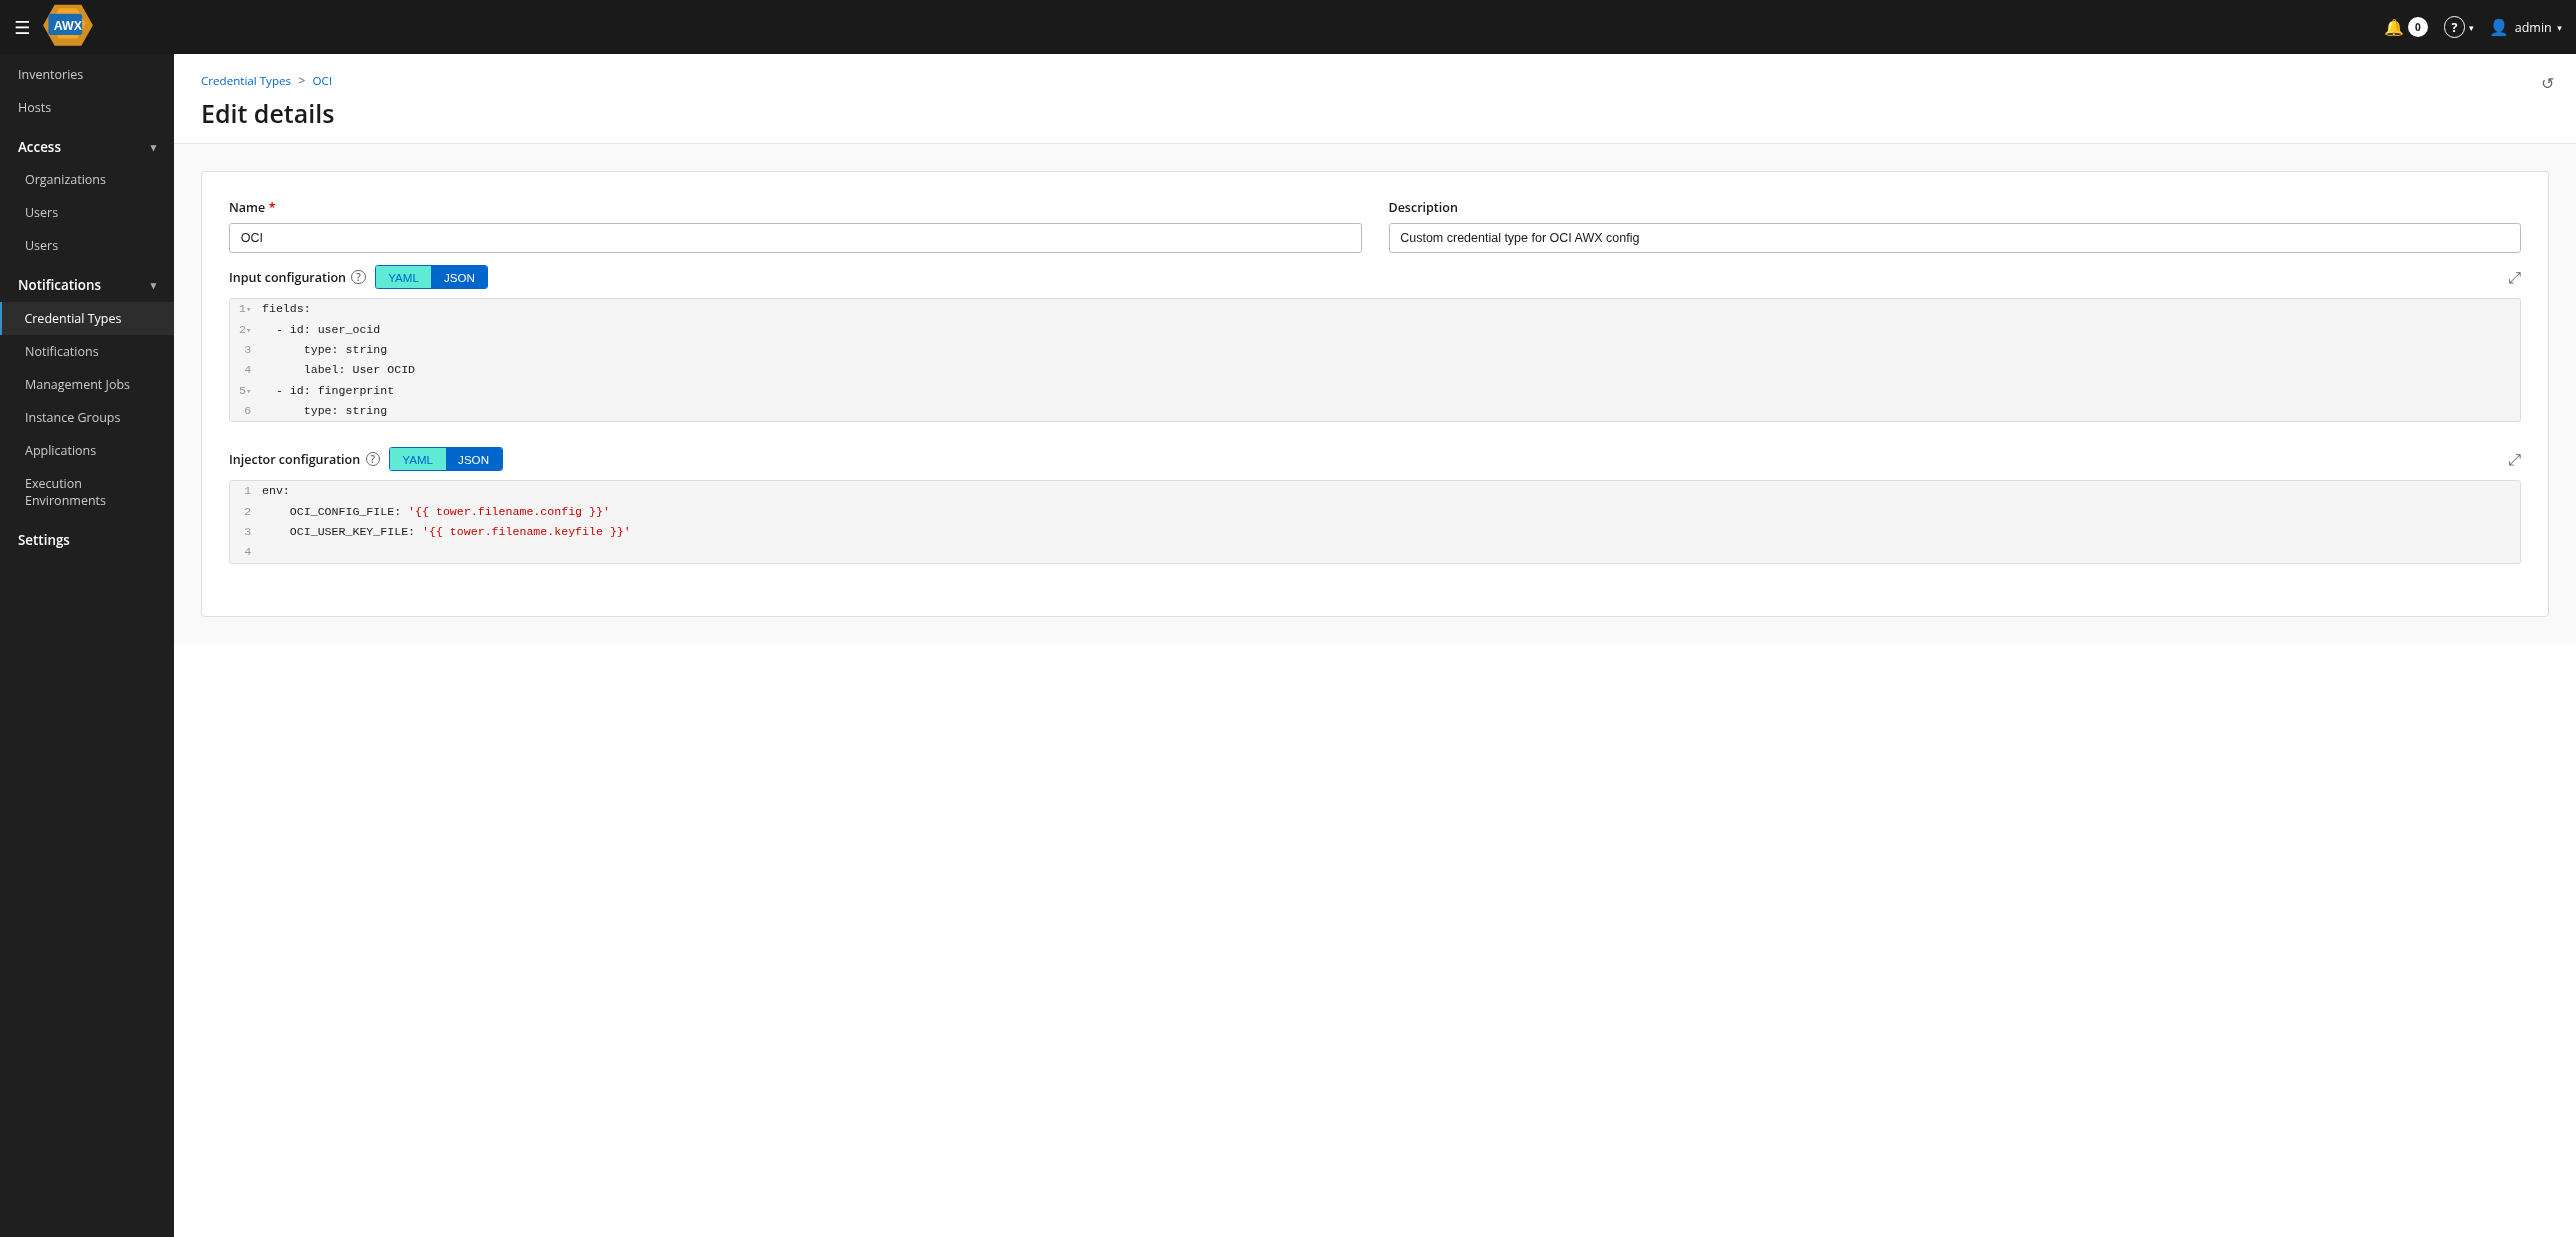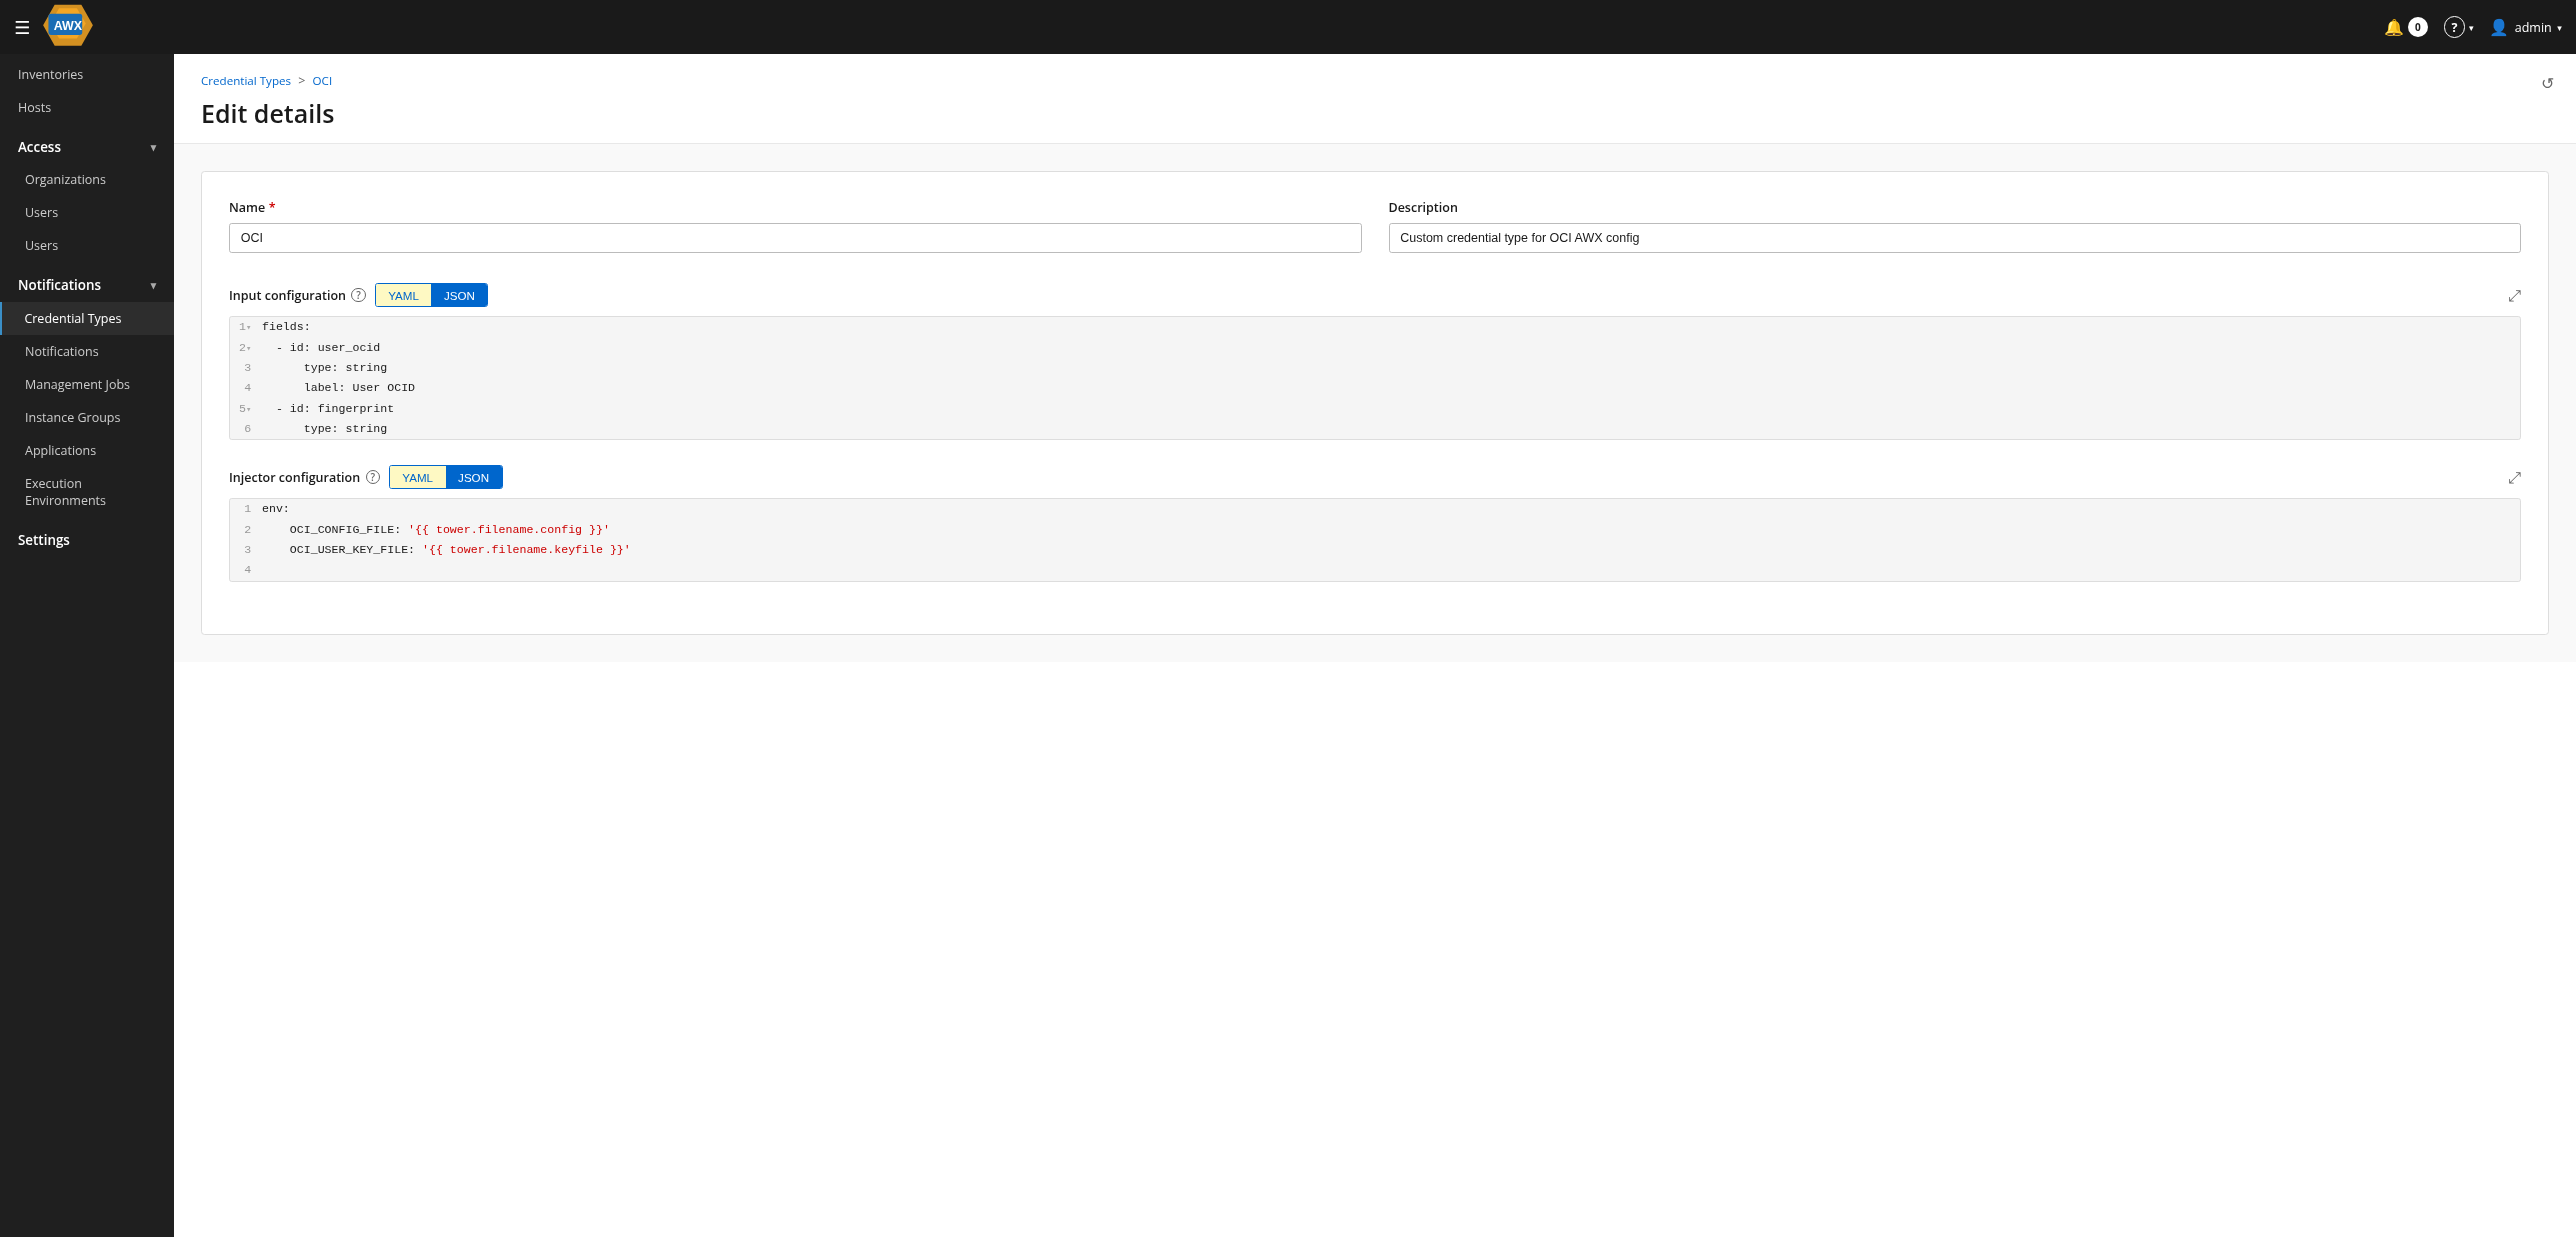--- a/index.html
+++ b/index.html
@@ -136,21 +136,21 @@
       background: #fff;
       border: 0.9px solid #ddd;
       border-radius: 3.6px;
       padding: 27px;
     }
 
     
     .form-row {
       display: flex;
       gap: 27px;
-      margin-bottom: 30px;
+      margin-bottom: 12px;
     }
     .form-group { flex: 1; }
     .form-label {
       font-size: 12.5px;
       font-weight: 600;
       color: #1a1a1a;
       margin-bottom: 7.2px;
       display: flex;
       align-items: center;
       gap: 3.6px;
@@ -188,21 +188,21 @@
     .toggle-group {
       display: flex;
       border-radius: 2.7px;
       overflow: hidden;
       border: 0.9px solid #0066cc;
     }
     .toggle-btn {
       padding: 4.5px 12.5px;
       font-size: 11.6px;
       cursor: pointer;
-      background: #fef9c3;
+      background: #5eead4;
       color: #0066cc;
       border: none;
       font-weight: 500;
     }
     .toggle-btn.active {
       background: #0066cc;
       color: #fff;
     }
     .expand-icon {
       margin-left: auto;

